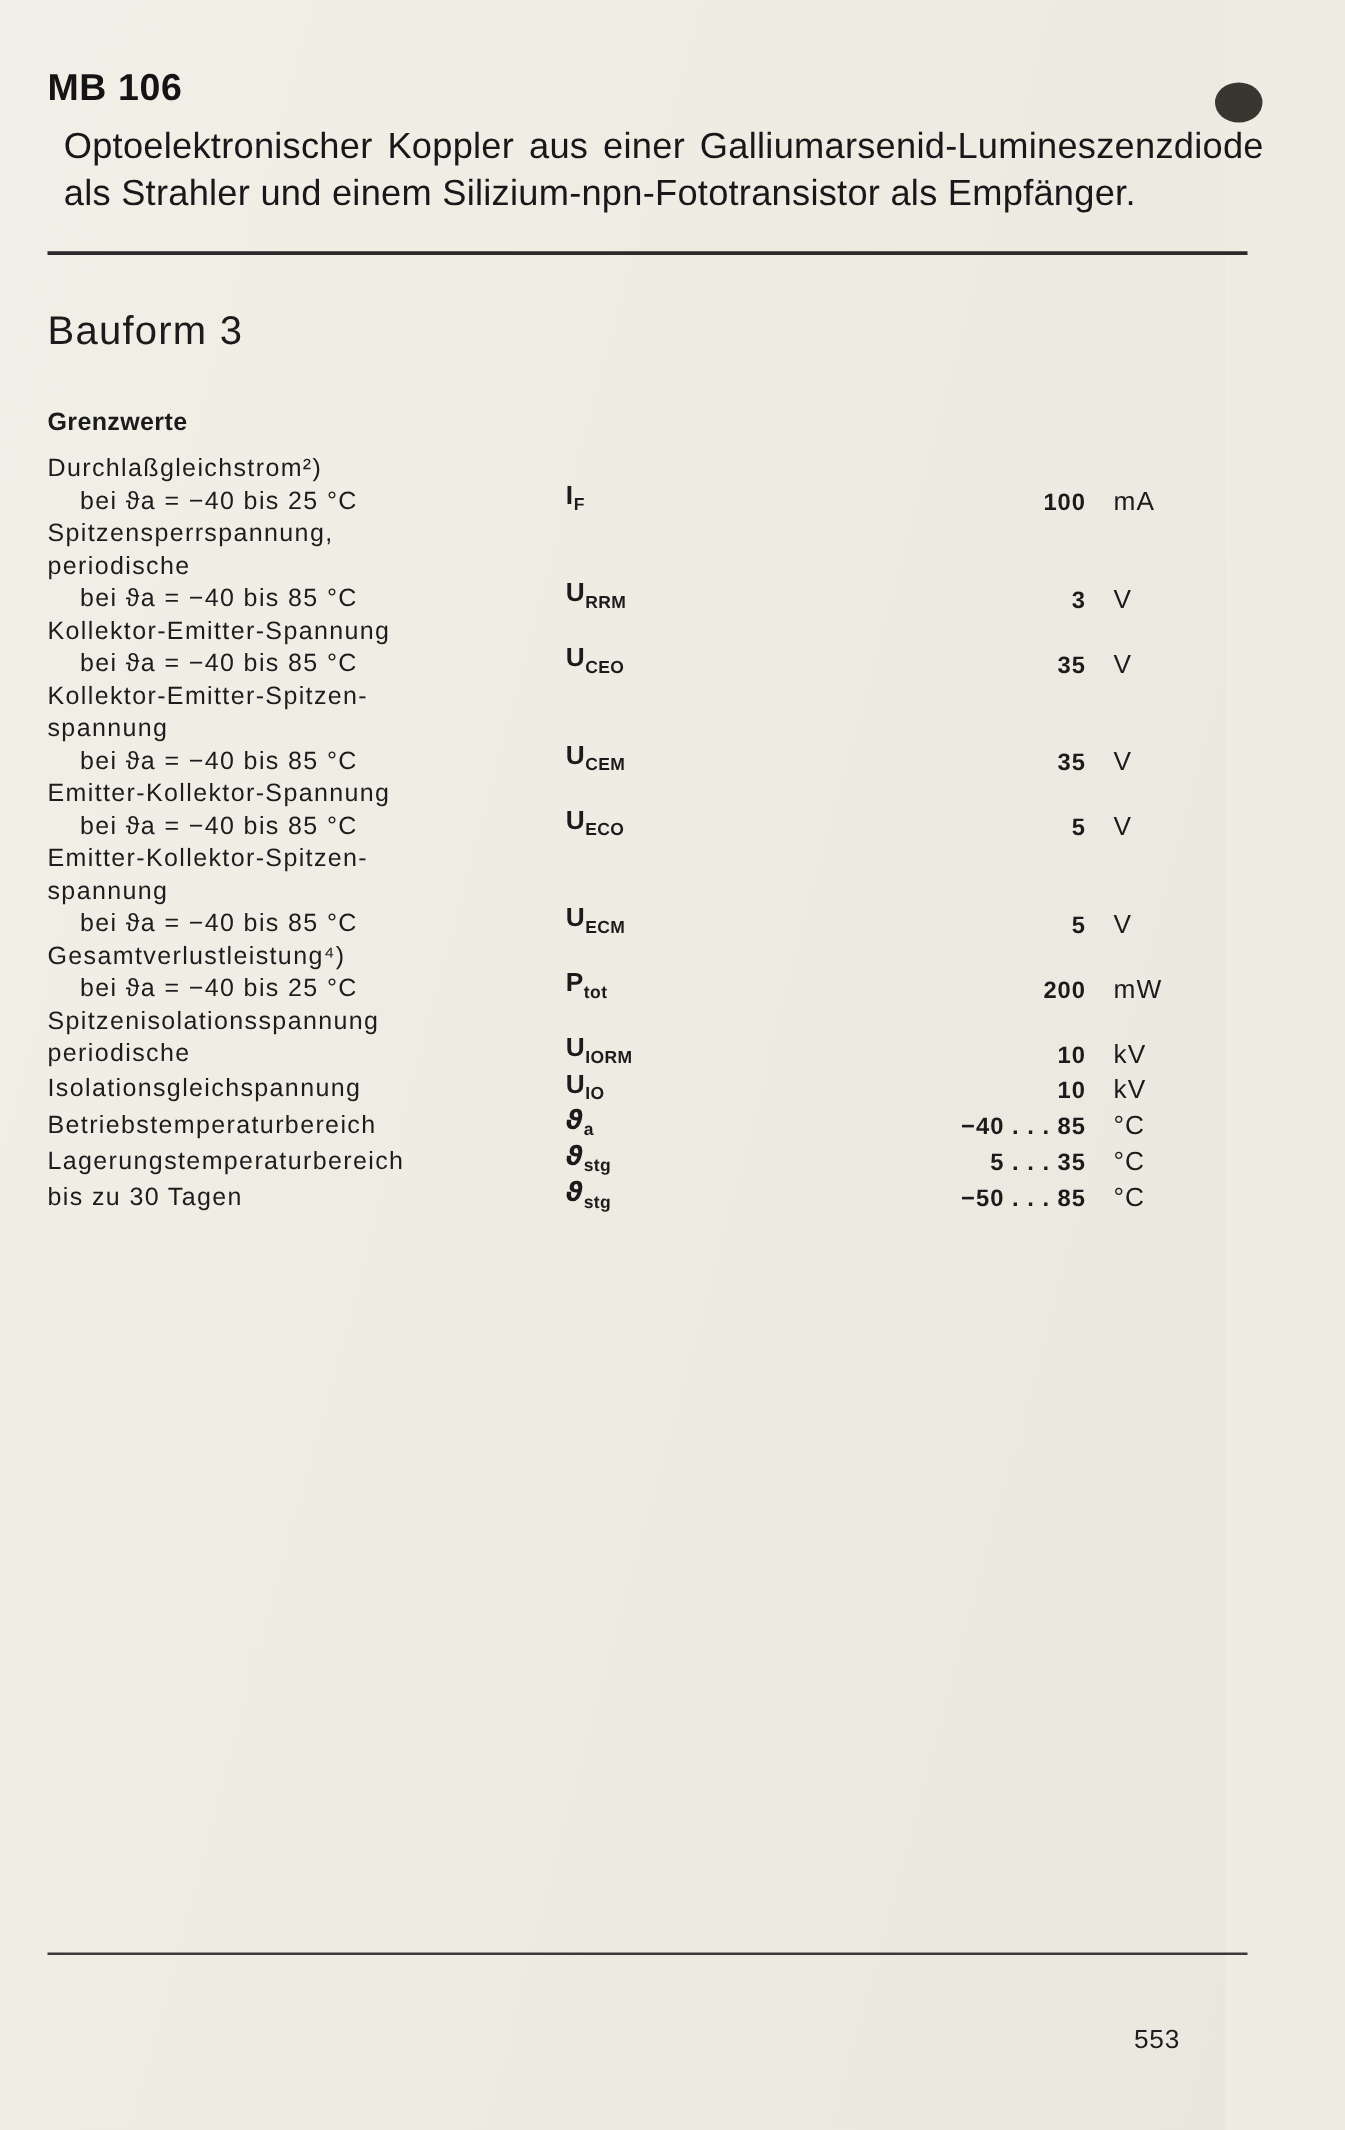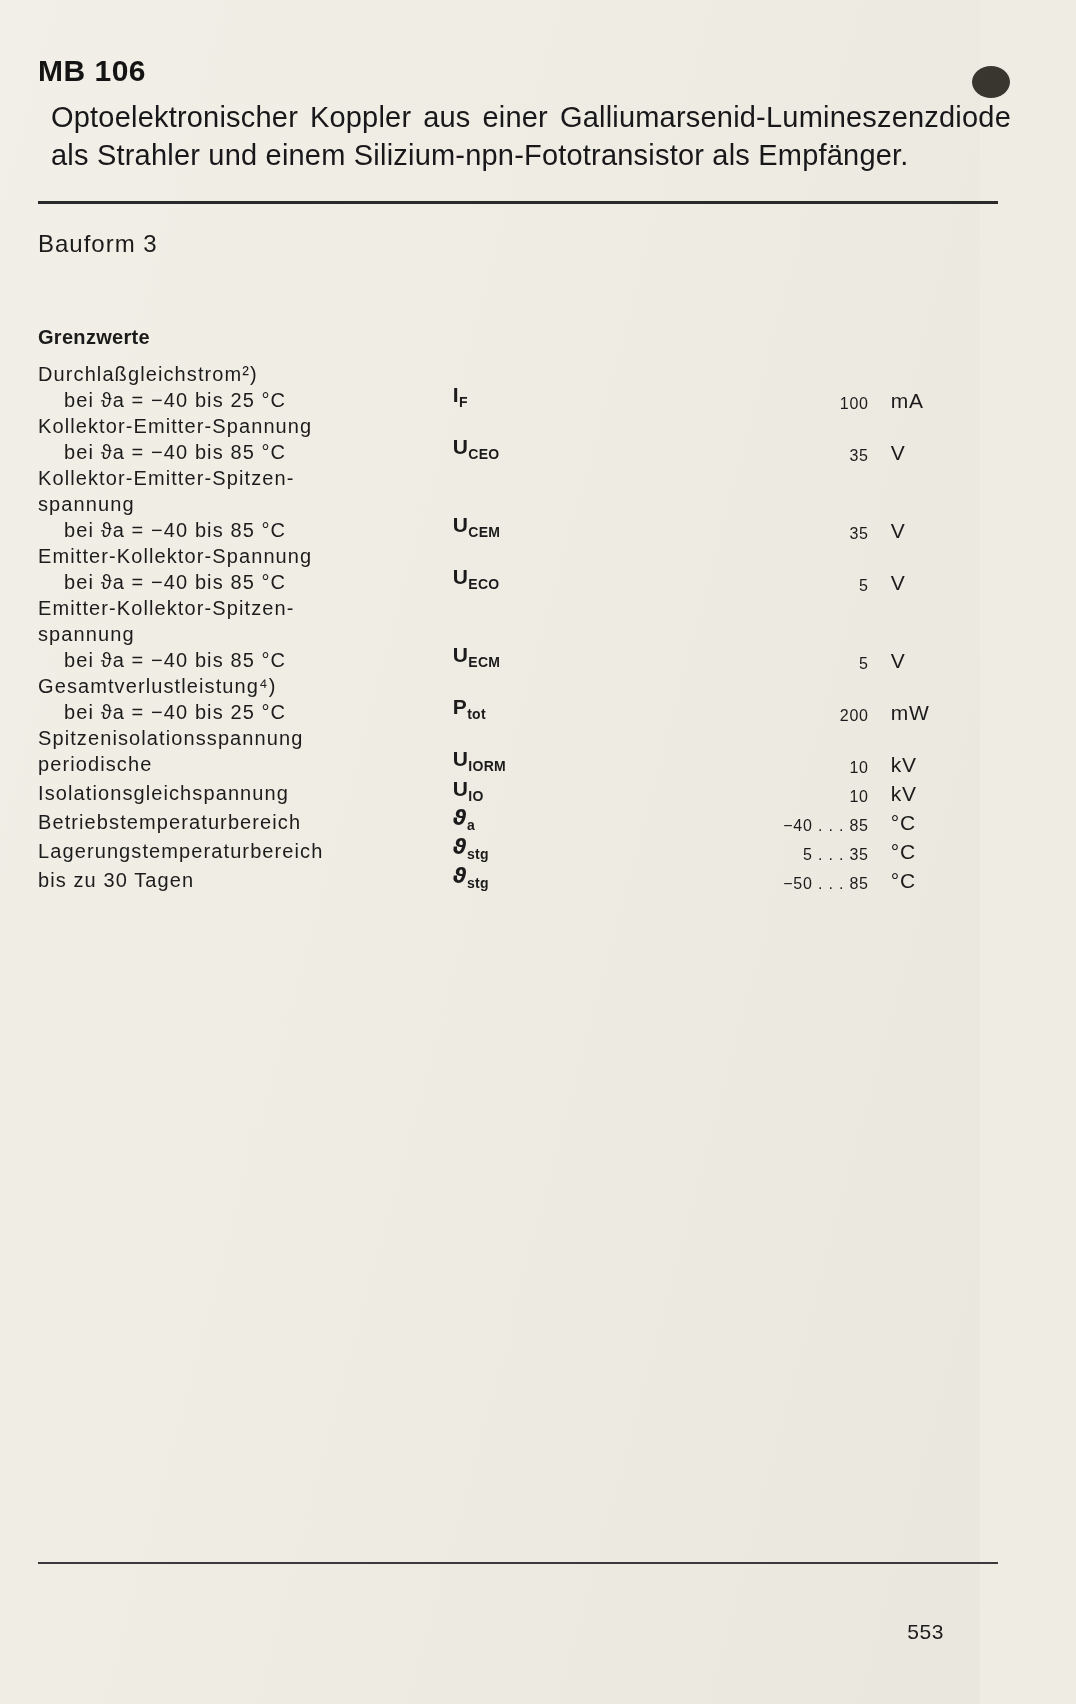--- a/index.html
+++ b/index.html
@@ -54,29 +54,29 @@
     width: 960px;
     margin: 6px 0 0 13px;
     font-weight: 400;
   }
   .rule-top {
     margin-top: 26px;
     border-top: 3px solid #2a2a2a;
     width: 960px;
   }
   .bauform {
-    font-size: 24px;
+    font-size: 32px;
     letter-spacing: 1px;
-    margin-top: 26px;
+    margin-top: 42px;
     color: #1b1b1b;
   }
   .sect-title {
     font-size: 20px;
     font-weight: bold;
-    margin-top: 68px;
+    margin-top: 44px;
     letter-spacing: 0.3px;
   }
   
   table.limits {
     width: 960px;
     border-collapse: collapse;
     margin-top: 12px;
   }
   table.limits td {
     vertical-align: bottom;
@@ -100,22 +100,23 @@
     font-size: 21px;
     letter-spacing: 0.5px;
     padding-bottom: 2px;
     font-weight: bold;
   }
   .sym sub {
     font-size: 14px;
     letter-spacing: 0.3px;
   }
   .val {
-    font-size: 16px;
+    font-size: 19px;
     letter-spacing: 0.8px;
+    font-weight: bold;
   }
   .unit {
     font-size: 21px;
     letter-spacing: 0.8px;
   }
   .theta { font-style: italic; font-family: "DejaVu Sans", sans-serif; }
 
   .rule-bottom {
     position: absolute;
     left: 38px;
@@ -167,20 +168,38 @@
           <td class="c-val">
               <div class="val">100</div>
             </td>
           <td class="c-unit">
               <div class="unit">mA</div>
             </td>
         </tr>
 
 
 
+        <tr class="row-gap">
+          <td class="c-desc">
+              <div class="desc">
+            <span>Spitzensperrspannung,</span><br>
+            <span>periodische</span>
+            <span class="ln2">bei ϑa = −40 bis 85 °C</span>
+          </div>
+            </td>
+          <td class="c-sym">
+              <div class="sym"><span>U</span><sub>RRM</sub></div>
+            </td>
+          <td class="c-val">
+              <div class="val">3</div>
+            </td>
+          <td class="c-unit">
+              <div class="unit">V</div>
+            </td>
+        </tr>
 
         <tr class="row-gap">
           <td class="c-desc">
               <div class="desc">
             <span>Kollektor-Emitter-Spannung</span>
             <span class="ln2">bei ϑa = −40 bis 85 °C</span>
           </div>
             </td>
           <td class="c-sym">
               <div class="sym"><span>U</span><sub>CEO</sub></div>

